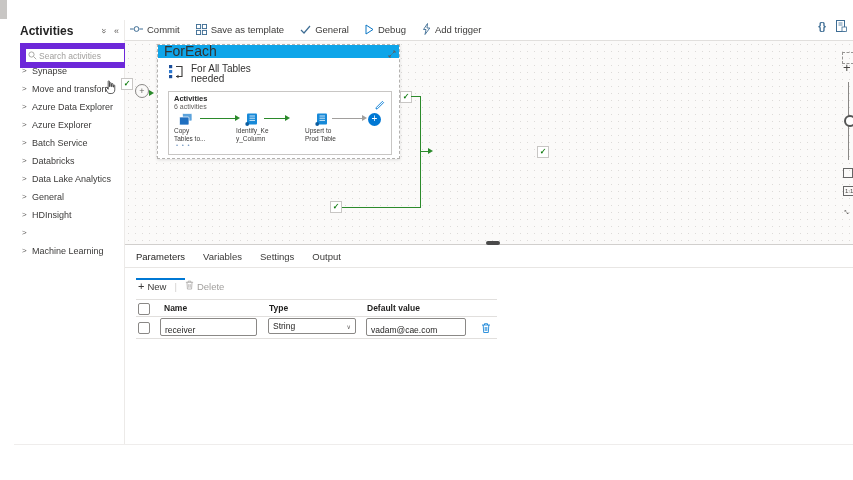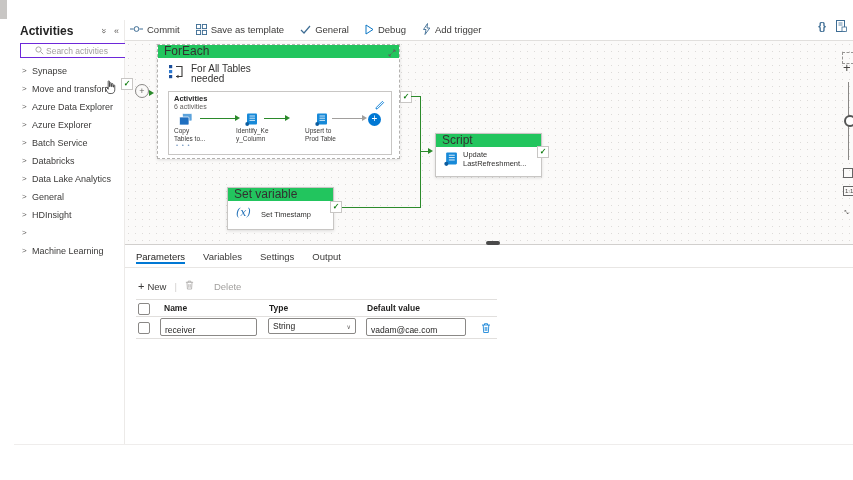--- a/index.html
+++ b/index.html
@@ -8,22 +8,22 @@
   .abs{position:absolute;}
   
   .edge-black{left:0;top:27;width:2px;height:16px;background:#1b1a19;}
   .edge-blue{left:0;top:60;width:2px;height:5px;background:#0078d4;}
   .edge-gray{left:0;top:85;width:7px;height:19px;background:#c8c6c4;}
   
   .sidebar{left:14px;top:20px;width:110px;height:424px;border-right:1px solid #eceae8;background:#fff;}
   .sb-title{position:absolute;left:6px;top:4px;font-size:12px;font-weight:bold;color:#242424;}
   .sb-collapse{position:absolute;top:6px;font-size:9px;color:#605e5c;cursor:pointer;}
   .rot90{display:inline-block;transform:rotate(90deg);}
-  .sb-search{position:absolute;left:6px;top:23px;width:94px;height:13px;border:1px solid #6d28d9;
-             background:#fff;display:flex;align-items:center;padding:0 14px;}
+  .sb-search{position:absolute;left:6px;top:23px;width:94px;height:13px;border:6px solid #6d28d9;
+             background:#fff;display:flex;align-items:center;padding:0 2px;}
   .sb-search input{border:none;outline:none;width:80px;font-size:8.5px;color:#323130;
                    font-family:"Liberation Sans",sans-serif;}
   .sb-search input::placeholder{color:#a19f9d;}
   .sb-list{position:absolute;left:0;top:42px;width:110px;}
   .sb-item{position:relative;height:18px;line-height:18px;cursor:pointer;}
   .sb-item .chev{position:absolute;left:8px;top:0;font-size:8px;color:#605e5c;}
   .sb-item .lbl{position:absolute;left:18px;top:0;font-size:9px;color:#3b3a39;white-space:nowrap;}
   
   .toolbar{left:130px;top:20px;height:18px;display:flex;align-items:center;gap:16px;}
   .tb-btn{display:flex;align-items:center;gap:4px;font-size:9.5px;color:#3b3a39;cursor:pointer;}
@@ -31,21 +31,21 @@
   .tb-right{right:6px;top:20px;display:flex;align-items:center;gap:10px;}
   .braces{font-size:10px;font-weight:bold;color:#3e6d94;cursor:pointer;}
   .toolbar-divider{left:125px;top:40px;width:728px;height:1px;background:#e1dfdd;}
   
   .canvas{left:125px;top:41px;width:728px;height:203px;background-color:#fbfaf9;
           background-image:radial-gradient(circle,#dddbd9 0.8px,transparent 0.9px);
           background-size:7px 7px;}
   .splitter{left:125px;top:244px;width:728px;height:1px;background:#d1cfcd;}
   .splitter-handle{left:486px;top:241px;width:14px;height:4px;background:#4a4a4a;border-radius:2px;cursor:row-resize;}
   .node{position:absolute;background:#fff;box-shadow:0 1px 3px rgba(0,0,0,.12);}
-  .node-header{height:13px;background:#22c55e;font-size:12px;color:#323130;line-height:13px;
+  .node-header{height:13px;background:#0ea5e9;font-size:14px;color:#323130;line-height:13px;
                padding-left:6px;position:relative;cursor:move;}
   .foreach{left:157px;top:44px;width:241px;height:113px;border:1px dashed #b3b1af;}
   .fe-expand{position:absolute;right:3px;top:2px;cursor:pointer;}
   .fe-icon{position:absolute;left:10px;top:19px;}
   .fe-name{position:absolute;left:33px;top:19px;font-size:10px;line-height:10px;color:#323130;}
   .fe-inner{position:absolute;left:10px;top:46px;width:222px;height:62px;border:1px solid #c8c6c4;background:#fff;}
   .fi-title{position:absolute;left:5px;top:2px;font-size:7.5px;font-weight:bold;color:#242424;}
   .fi-count{position:absolute;left:5px;top:11px;font-size:7px;color:#605e5c;}
   .fi-pencil{position:absolute;right:6px;top:4px;cursor:pointer;}
   .act-icon{position:absolute;top:20px;cursor:pointer;}
@@ -76,28 +76,28 @@
   .cc{position:absolute;color:#484644;cursor:pointer;}
   .cc-dashedsq{left:842px;top:52px;width:10px;height:10px;border:1px dashed #979593;}
   .cc-plus{left:843px;top:60px;font-size:13px;}
   .cc-track{left:848px;top:82px;width:1px;height:78px;background:#8a8886;}
   .cc-handle{left:844px;top:115px;width:8px;height:8px;border-radius:50%;background:#fff;border:2px solid #555;}
   .cc-sq{left:843px;top:168px;width:8px;height:8px;border:1px solid #666;}
   .cc-11{left:843px;top:186px;font-size:6px;border:1px solid #666;padding:1px;}
   .cc-diag{left:843px;top:206px;font-size:9px;transform:rotate(45deg);}
   
   .tabs{left:136px;top:251px;display:flex;gap:18px;font-size:9.5px;}
-  .tab{padding-bottom:0;color:#3b3a39;cursor:pointer;}
+  .tab{padding-bottom:16px;color:#3b3a39;cursor:pointer;}
   .tab.active{color:#201f1e;border-bottom:2px solid #0078d4;}
   .tabs-divider{left:125px;top:267px;width:728px;height:1px;background:#e8e6e4;}
   .actions{left:138px;top:280px;display:flex;align-items:center;gap:8px;font-size:9.5px;}
   .act-new{display:flex;align-items:center;gap:3px;color:#3b3a39;cursor:pointer;}
   .act-new .plus{font-size:11px;color:#3b3a39;}
   .act-sep{color:#d2d0ce;}
-  .act-del{display:flex;align-items:center;gap:20px;color:#a19f9d;cursor:default;}
+  .act-del{display:flex;align-items:center;gap:3px;color:#a19f9d;cursor:default;}
   .tline{position:absolute;left:136px;width:361px;height:1px;background:#e1dfdd;}
   .chkbox{position:absolute;width:10px;height:10px;border:1px solid #8a8886;border-radius:2px;background:#fff;cursor:pointer;}
   .th{position:absolute;font-size:8.5px;font-weight:bold;color:#201f1e;}
   .field{position:absolute;height:16px;border:1px solid #8a8886;border-radius:2px;background:#fff;}
   .field input{border:none;outline:none;width:100%;height:100%;font-size:8.5px;padding:0 4px;
                color:#201f1e;font-family:"Liberation Sans",sans-serif;background:transparent;box-sizing:border-box;}
   .selectbox{display:flex;align-items:center;justify-content:space-between;padding:0 4px;
              font-size:8.5px;color:#201f1e;cursor:pointer;box-sizing:border-box;gap:32px;}
   .sel-caret{font-size:6px;color:#605e5c;}
   .trash-blue{color:#0078d4;}
@@ -310,47 +310,22 @@
     </div>
   </div>
 
   <div class="abs check" style="left:400px;top:91px;">✓</div>
   <div class="abs cline" style="left:411px;top:96px;width:9px;height:1px;"></div>
   <div class="abs cline" style="left:420px;top:96px;width:1px;height:112px;"></div>
   <div class="abs cline" style="left:420px;top:151px;width:8px;height:1px;"></div>
   <div class="abs arrow-r" style="left:428px;top:148px;"></div>
   <div class="abs cline" style="left:341px;top:207px;width:80px;height:1px;"></div>
 
-  <div class="abs node script-node">
-    <div class="node-header">
-      <span>Script</span>
-    </div>
-    <span class="sn-icon">
-      <svg width="14" height="14" viewBox="0 0 13 13">
-        <rect x="2" y="0.5" width="10" height="11" rx="1" fill="#1789d8"></rect>
-        <line x1="4.5" y1="3" x2="10" y2="3" stroke="#fff" stroke-width="0.8"></line>
-        <line x1="4.5" y1="5.2" x2="10" y2="5.2" stroke="#fff" stroke-width="0.8"></line>
-        <line x1="4.5" y1="7.4" x2="10" y2="7.4" stroke="#fff" stroke-width="0.8"></line>
-        <circle cx="2.2" cy="11" r="1.9" fill="#0d5c9e"></circle>
-      </svg>
-    </span>
-    <div class="sn-name">
-      <div>Update</div>
-      <div>LastRefreshment...</div>
-    </div>
-  </div>
   <div class="abs check" style="left:537px;top:146px;">✓</div>
 
-  <div class="abs node setvar-node">
-    <div class="node-header">
-      <span>Set variable</span>
-    </div>
-    <span class="sv-icon">(x)</span>
-    <div class="sv-name">Set Timestamp</div>
-  </div>
   <div class="abs check" style="left:330px;top:201px;">✓</div>
 
   <div class="abs cc cc-dashedsq"></div>
   <div class="abs cc cc-plus">+</div>
   <div class="abs cc-track"></div>
   <div class="abs cc-handle"></div>
   <div class="abs cc cc-sq"></div>
   <div class="abs cc cc-11">1:1</div>
   <div class="abs cc cc-diag">↔</div>
 

